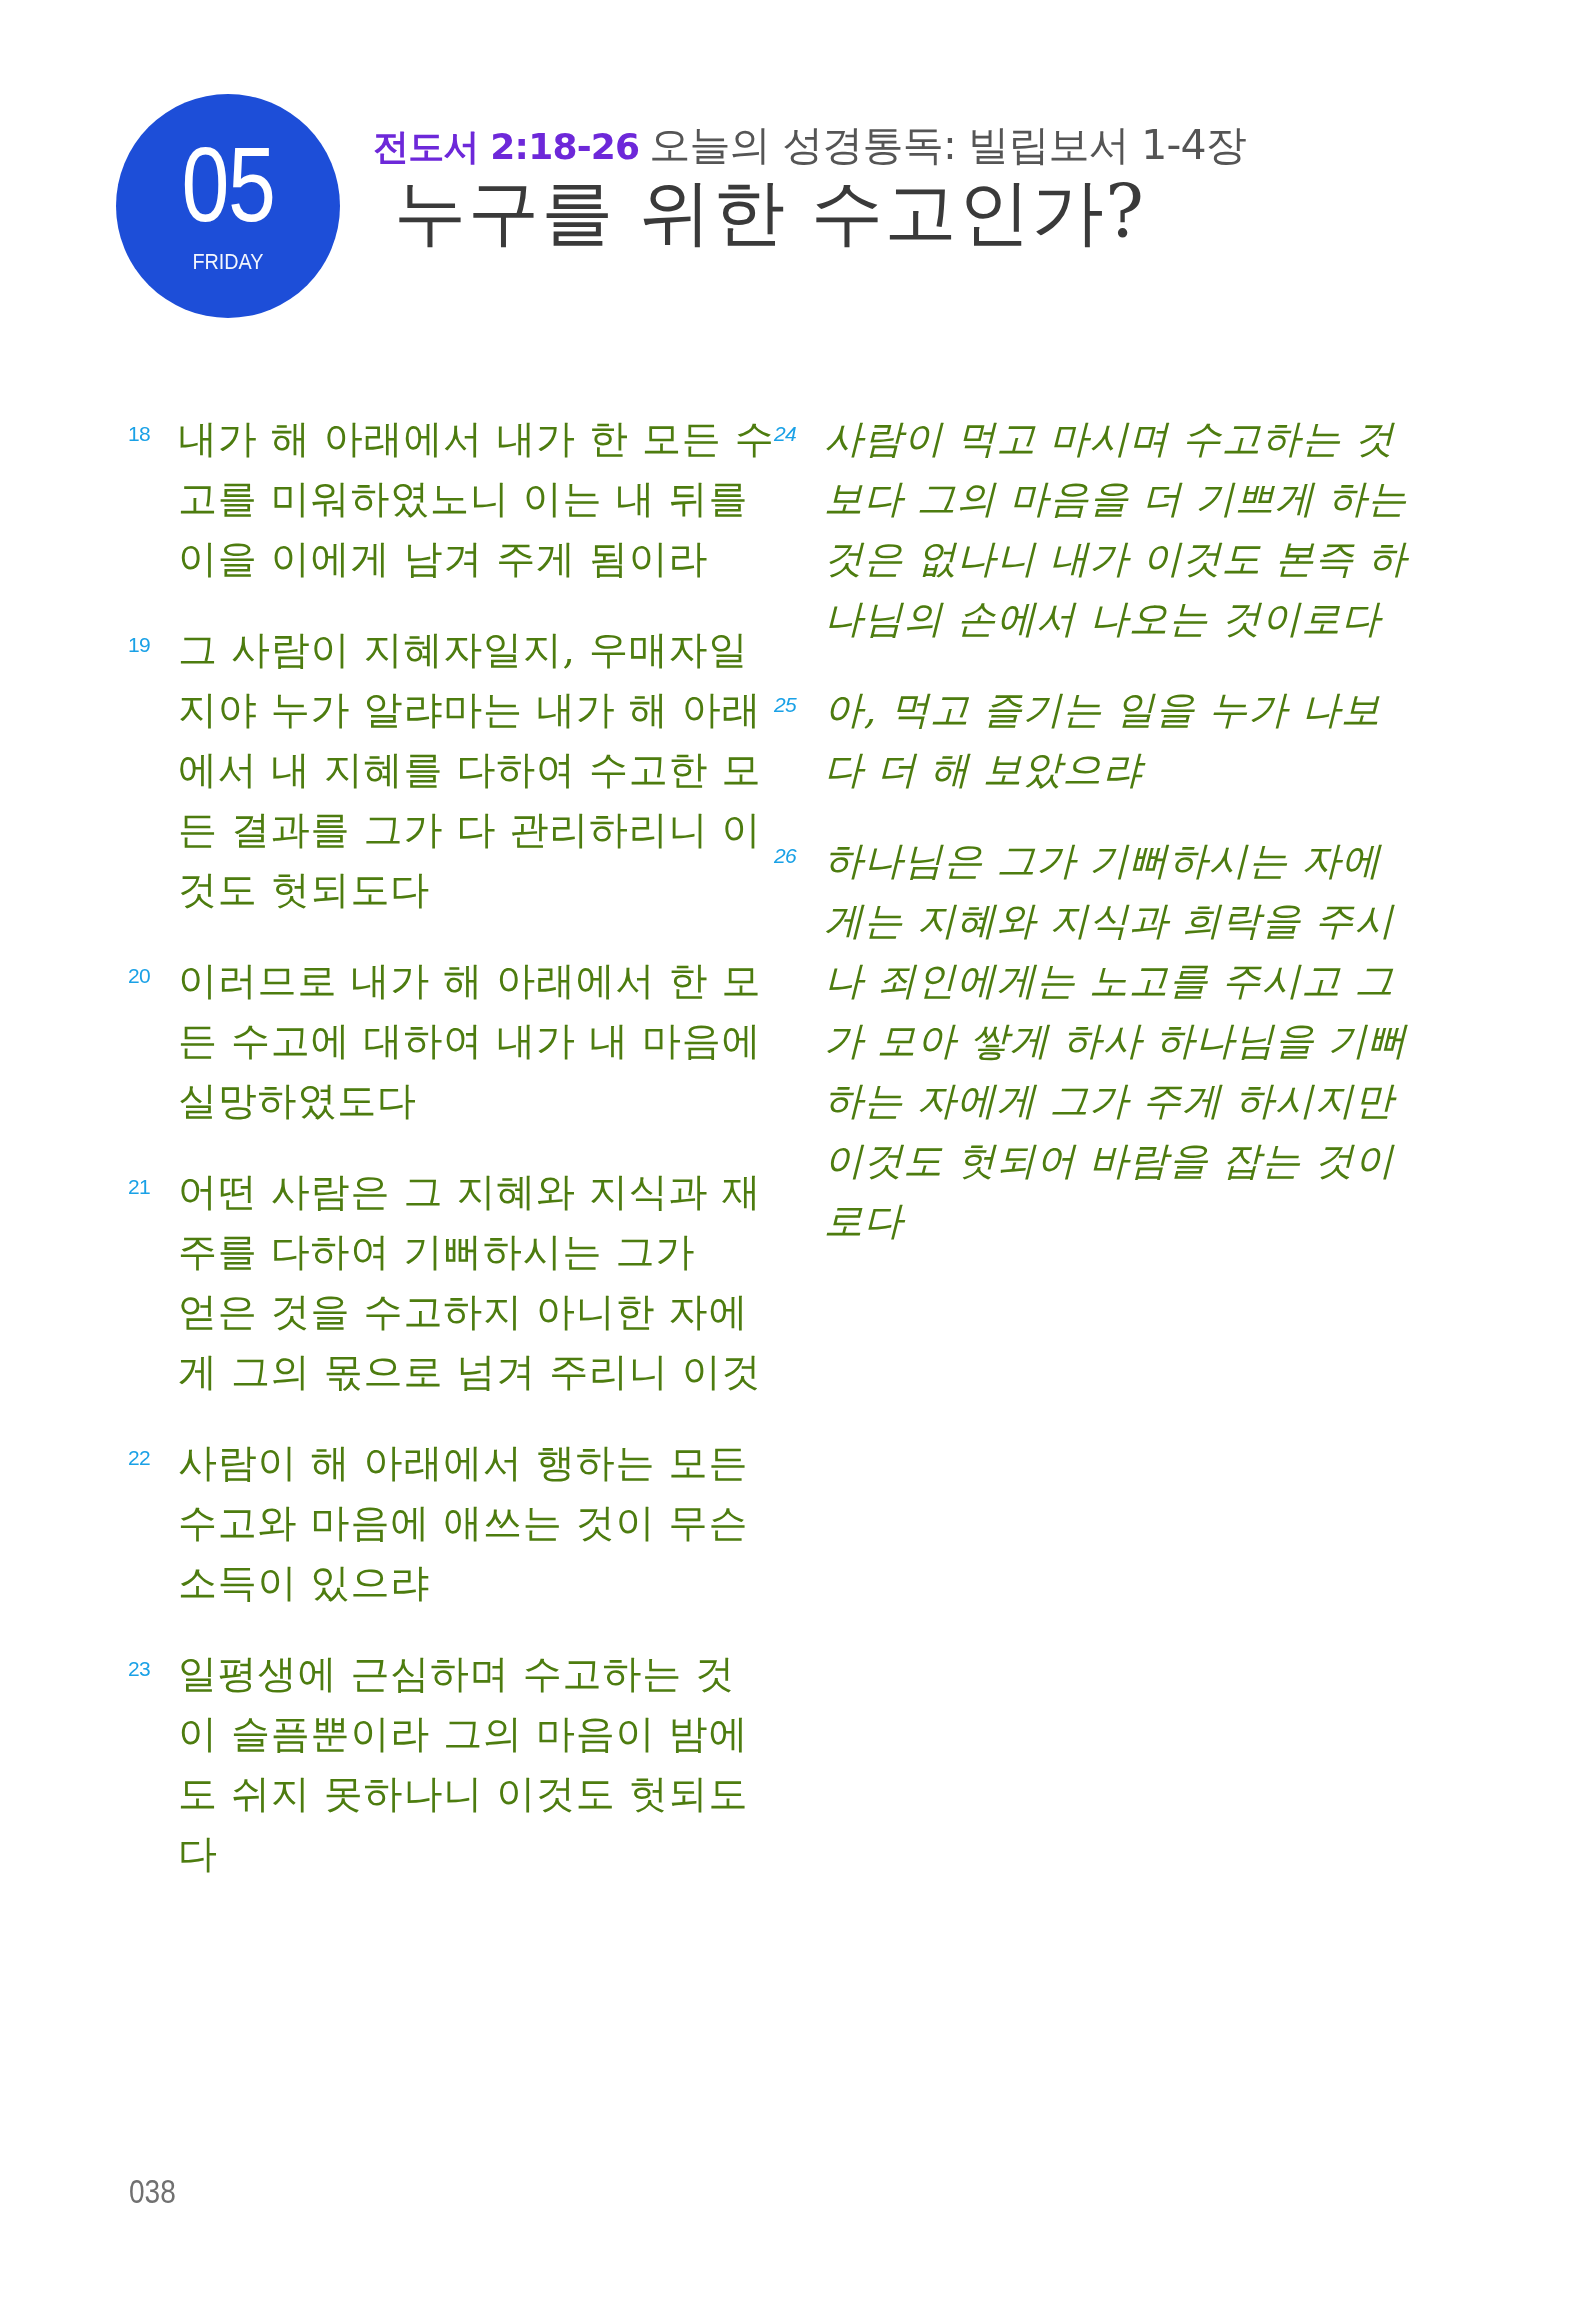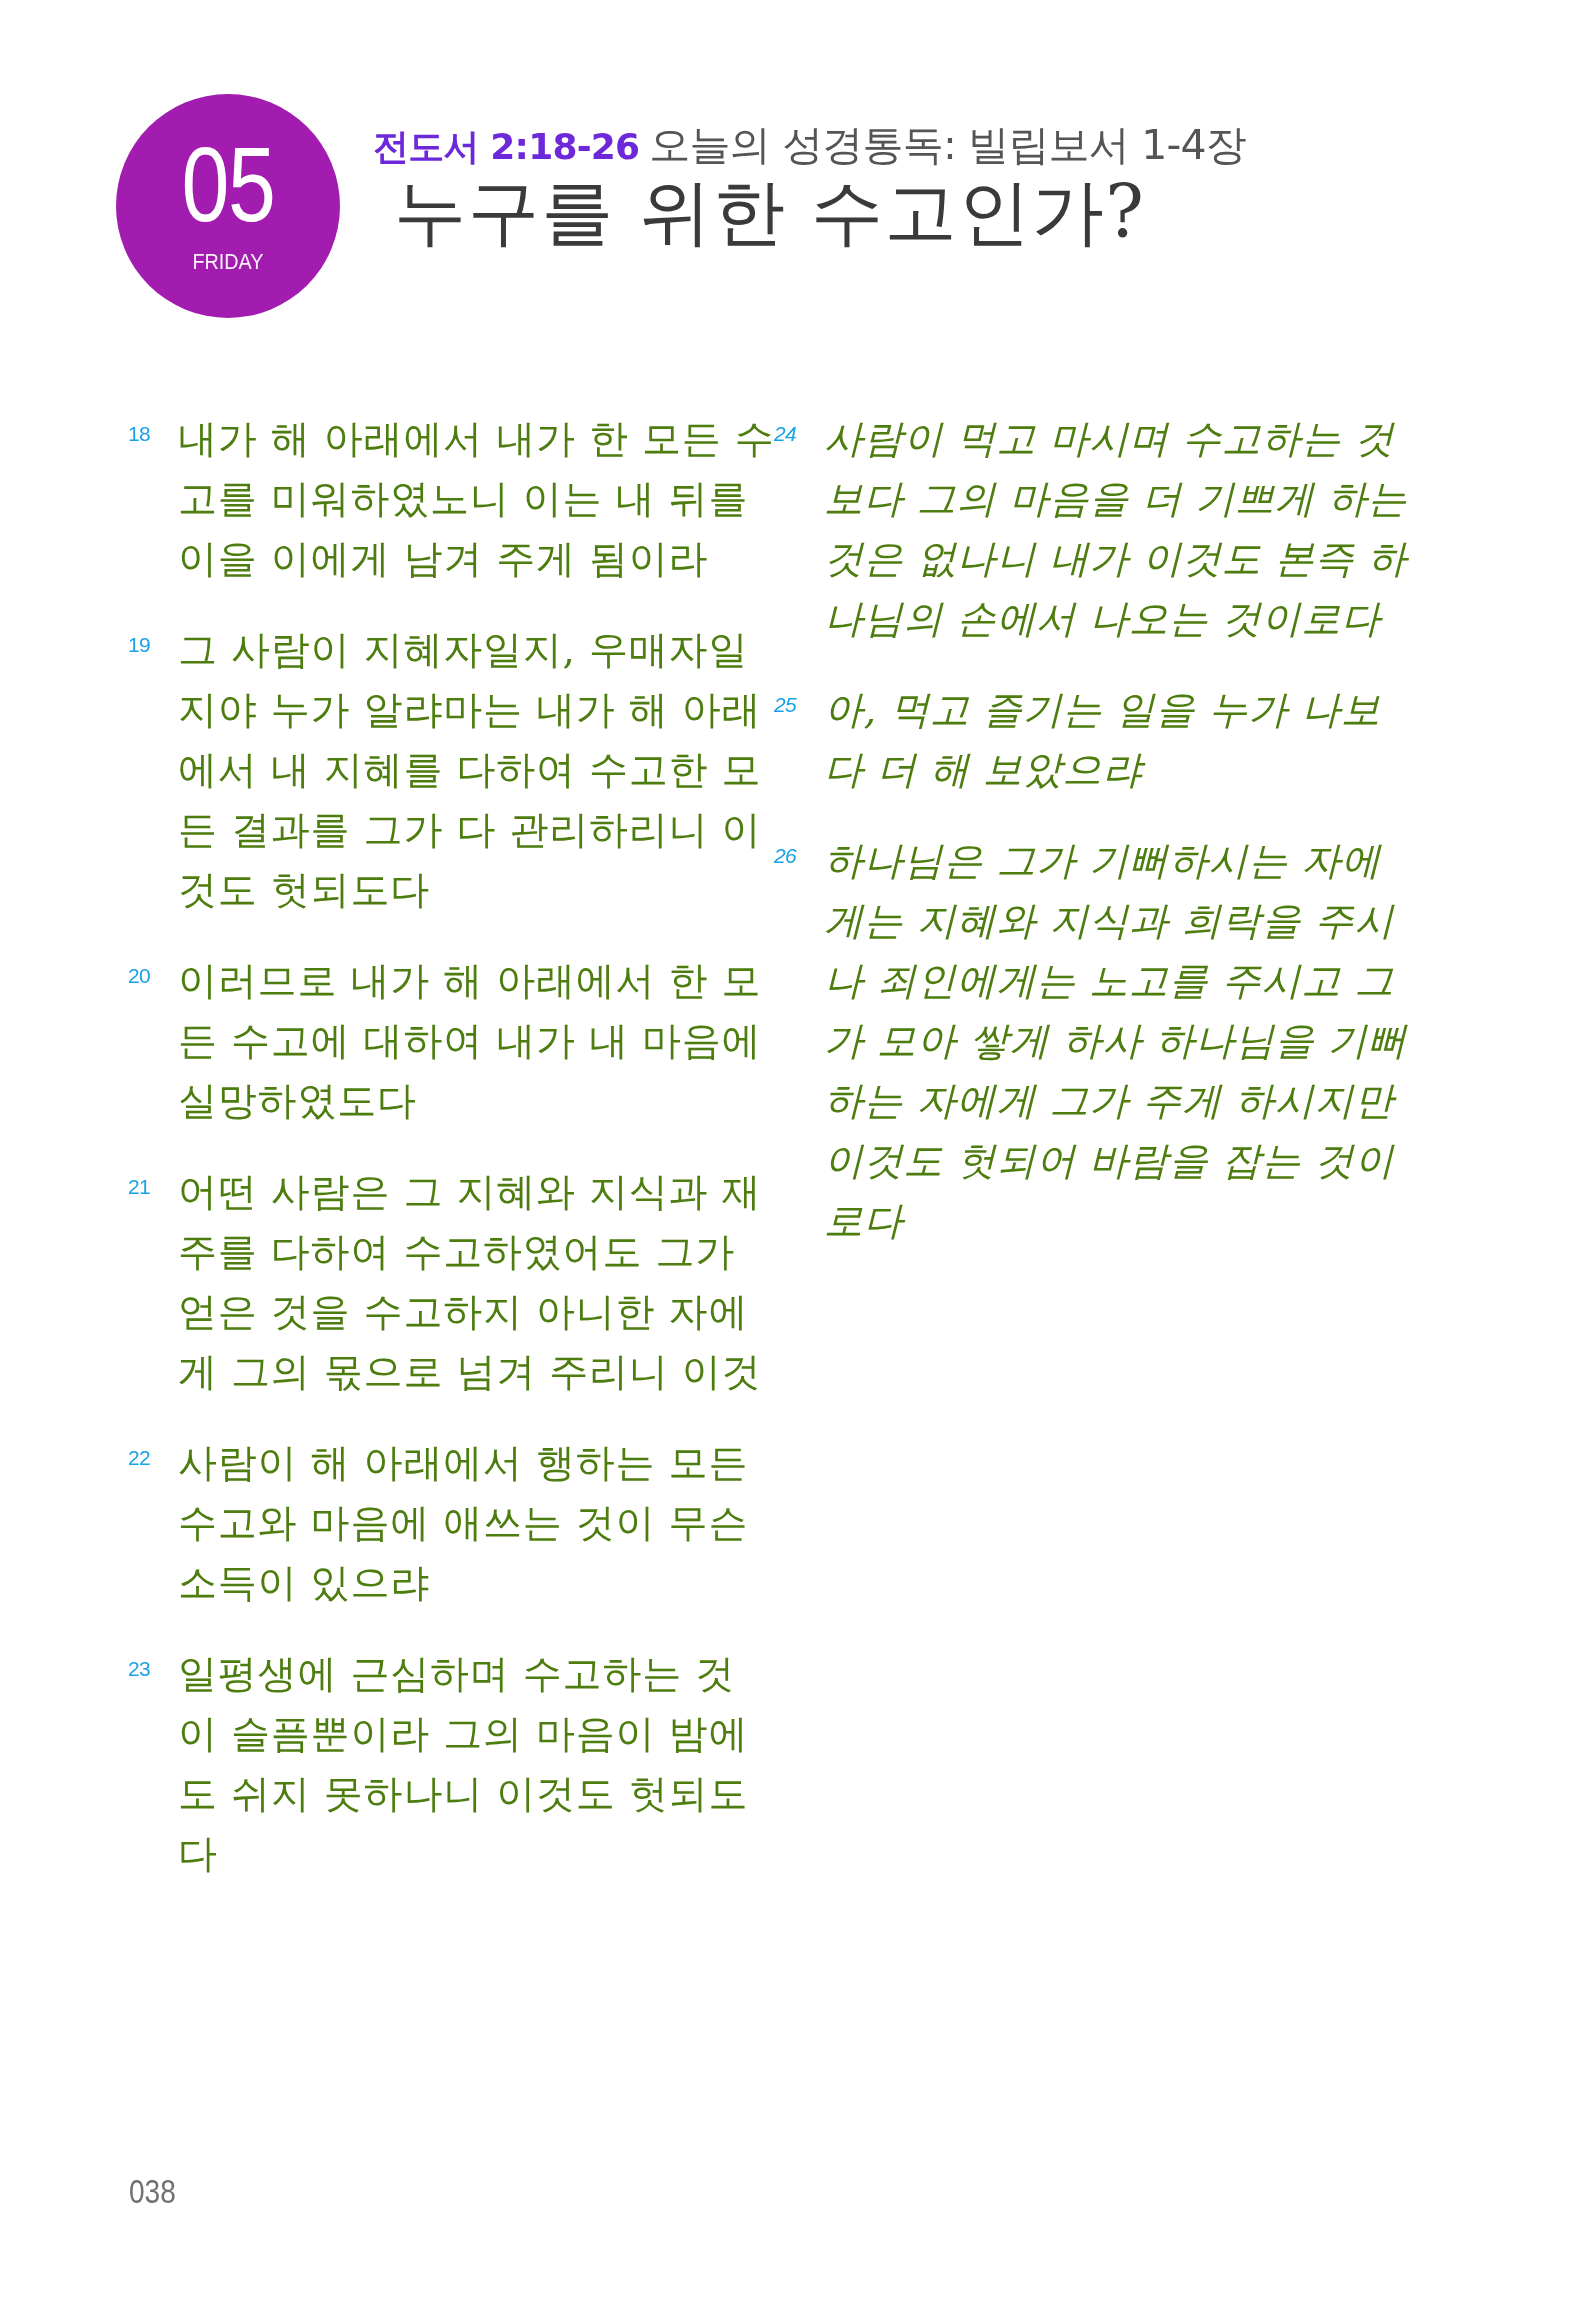--- a/index.html
+++ b/index.html
@@ -15,21 +15,21 @@
       font-family: "DejaVu Sans", "Liberation Sans", sans-serif;
       color: #1a1a1a;
     }
     .day-badge {
       position: absolute;
       left: 116px;
       top: 94px;
       width: 224px;
       height: 224px;
       border-radius: 50%;
-      background: #a21caf;
+      background: #1d4ed8;
       color: #ffffff;
       text-align: center;
     }
     .day-number {
       position: absolute;
       left: 0;
       right: 0;
       top: 38px;
       font-family: "Liberation Sans", "DejaVu Sans", sans-serif;
       font-size: 105px;
@@ -156,21 +156,21 @@
   </div>
   <div class="verse">
     <span class="verse-num">20</span>
     <span class="verse-line">이러므로 내가 해 아래에서 한 모</span>
     <span class="verse-line">든 수고에 대하여 내가 내 마음에</span>
     <span class="verse-line">실망하였도다</span>
   </div>
   <div class="verse">
     <span class="verse-num">21</span>
     <span class="verse-line">어떤 사람은 그 지혜와 지식과 재</span>
-    <span class="verse-line">주를 다하여 수고하였어도 그가</span>
+    <span class="verse-line">주를 다하여 기뻐하시는 그가</span>
     <span class="verse-line">얻은 것을 수고하지 아니한 자에</span>
     <span class="verse-line">게 그의 몫으로 넘겨 주리니 이것</span>
   </div>
   <div class="verse">
     <span class="verse-num">22</span>
     <span class="verse-line">사람이 해 아래에서 행하는 모든</span>
     <span class="verse-line">수고와 마음에 애쓰는 것이 무슨</span>
     <span class="verse-line">소득이 있으랴</span>
   </div>
   <div class="verse">

